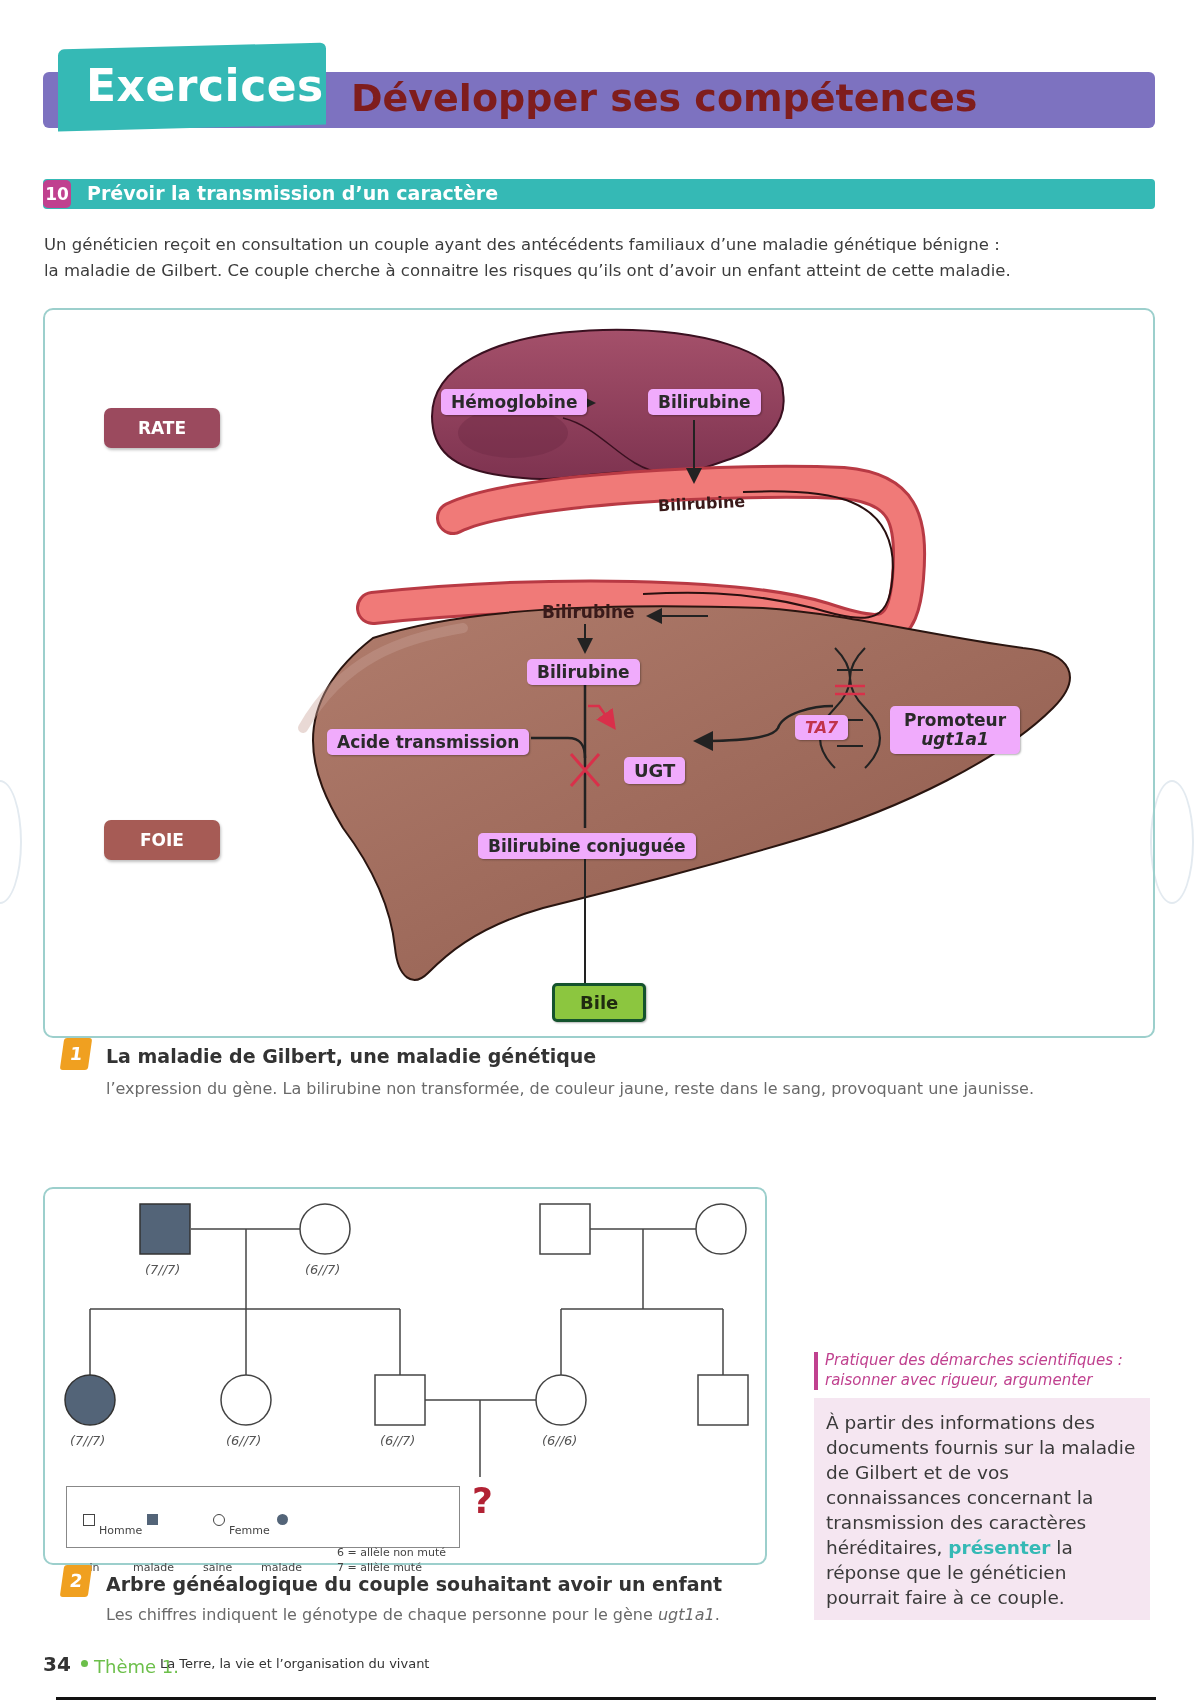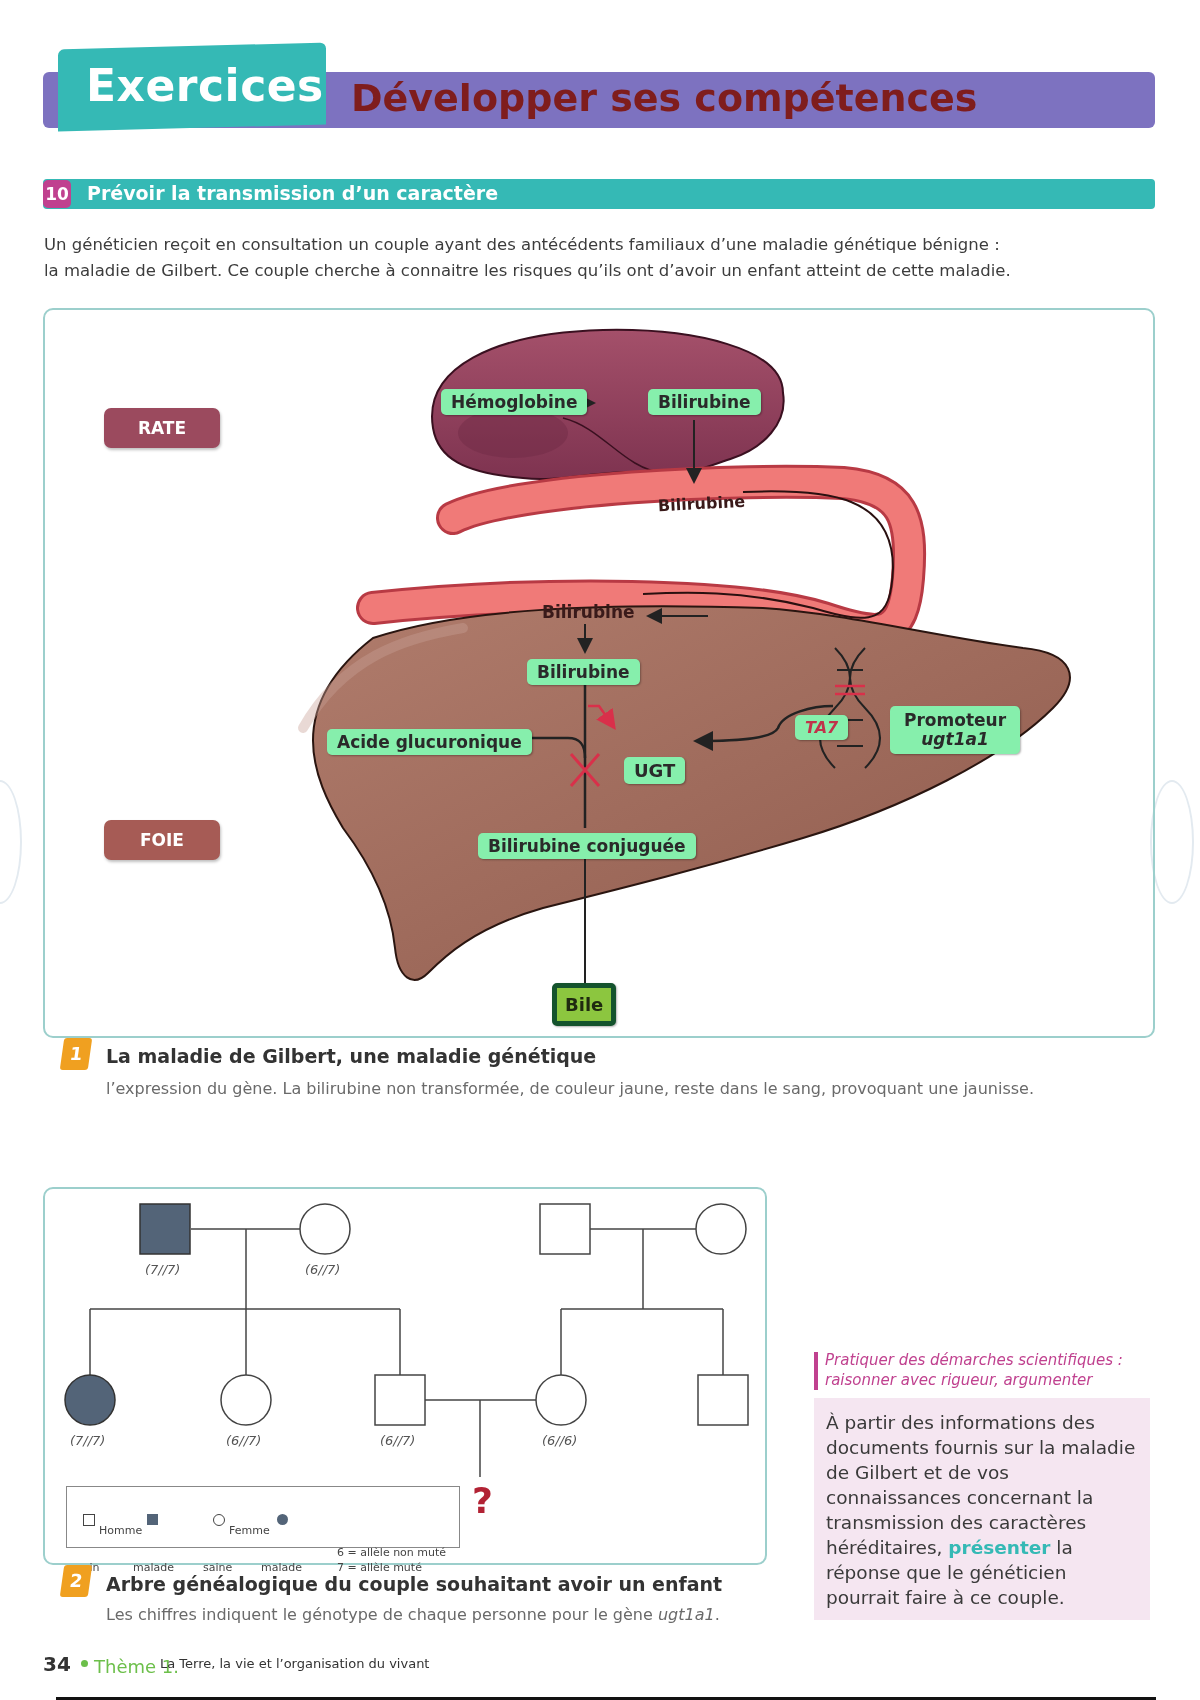--- a/index.html
+++ b/index.html
@@ -25,33 +25,33 @@
   #intro { left: 44px; top: 232px; width: 1110px; font-size: 16.5px; line-height: 26px; color: #3c3c3c; }
 
   
   #doc1-frame { left: 43px; top: 308px; width: 1112px; height: 730px; border: 2px solid #9ccfcc; border-radius: 10px; box-sizing: border-box; }
   #doc1-svg { left: 43px; top: 308px; width: 1112px; height: 730px; }
 
   .organ-label { position: absolute; width: 116px; height: 40px; background: #9b4a5e; color: #fff; font-weight: bold; font-size: 17px; text-align: center; line-height: 40px; border-radius: 7px; box-shadow: 1px 2px 3px rgba(0,0,0,0.25); }
   #label-rate { left: 104px; top: 408px; }
   #label-foie { left: 104px; top: 820px; background: #a65b55; }
 
-  .box { position: absolute; background: #86efac; color: #2a2a2a; font-weight: bold; font-size: 17px; border-radius: 5px; padding: 3px 10px; white-space: nowrap; box-shadow: 1px 1px 2px rgba(0,0,0,0.3); }
+  .box { position: absolute; background: #f0abfc; color: #2a2a2a; font-weight: bold; font-size: 17px; border-radius: 5px; padding: 3px 10px; white-space: nowrap; box-shadow: 1px 1px 2px rgba(0,0,0,0.3); }
   #box-hemoglobine { left: 441px; top: 389px; }
   #box-bili-rate { left: 648px; top: 389px; }
   #txt-bili-vessel1 { left: 658px; top: 494px; font-weight: bold; font-size: 16px; color: #3a1a1a; position: absolute; transform: rotate(-3deg); }
   #txt-bili-vessel2 { left: 542px; top: 602px; font-weight: bold; font-size: 17px; color: #3a1a1a; position: absolute; }
   #box-bili-liver { left: 527px; top: 659px; }
   #box-acide { left: 327px; top: 729px; }
   #box-ugt { left: 624px; top: 757px; font-size: 18px; }
   #box-bili-conj { left: 478px; top: 833px; }
   #box-ta7 { left: 795px; top: 715px; color: #c0334b; font-style: italic; font-size: 16px; }
   #box-promoteur { left: 890px; top: 706px; text-align: center; line-height: 19px; padding: 5px 14px; }
   #box-promoteur .gene { font-style: italic; display: block; }
-  #box-bile { left: 552px; top: 983px; background: #8cc63f; color: #1f2a10; border: 5px solid #14532d; padding: 6px 8px; font-size: 18px; }
+  #box-bile { left: 552px; top: 983px; background: #8cc63f; color: #1f2a10; border: 3px solid #14532d; padding: 6px 25px; font-size: 18px; }
 
   
   .doc-badge { position: absolute; width: 28px; height: 32px; background: #f0a020; color: #fff; font-weight: bold; font-size: 18px; text-align: center; line-height: 32px; border-radius: 3px; transform: skewX(-8deg); }
   #badge1 { left: 62px; top: 1038px; }
   #cap1-title { left: 106px; top: 1045px; font-size: 19px; font-weight: bold; color: #333; }
   #cap1-body { left: 106px; top: 1076px; width: 1050px; font-size: 16px; line-height: 25px; color: #6a6a6a; }
 
   
   #doc2-frame { left: 43px; top: 1187px; width: 724px; height: 378px; border: 2px solid #9ccfcc; border-radius: 10px; box-sizing: border-box; }
   #pedigree-svg { left: 43px; top: 1187px; width: 724px; height: 378px; }
@@ -159,21 +159,21 @@
 </svg>
 
 <div id="label-rate" class="organ-label">RATE</div>
 <div id="label-foie" class="organ-label">FOIE</div>
 
 <div id="box-hemoglobine" class="box">Hémoglobine</div>
 <div id="box-bili-rate" class="box">Bilirubine</div>
 <div id="txt-bili-vessel1">Bilirubine</div>
 <div id="txt-bili-vessel2">Bilirubine</div>
 <div id="box-bili-liver" class="box">Bilirubine</div>
-<div id="box-acide" class="box">Acide glucuronique</div>
+<div id="box-acide" class="box">Acide transmission</div>
 <div id="box-ugt" class="box">UGT</div>
 <div id="box-bili-conj" class="box">Bilirubine conjuguée</div>
 <div id="box-ta7" class="box">TA7</div>
 <div id="box-promoteur" class="box">
   <span>Promoteur</span>
   <span class="gene">ugt1a1</span>
 </div>
 <div id="box-bile" class="box">Bile</div>
 
 <div id="badge1" class="doc-badge">1</div>

